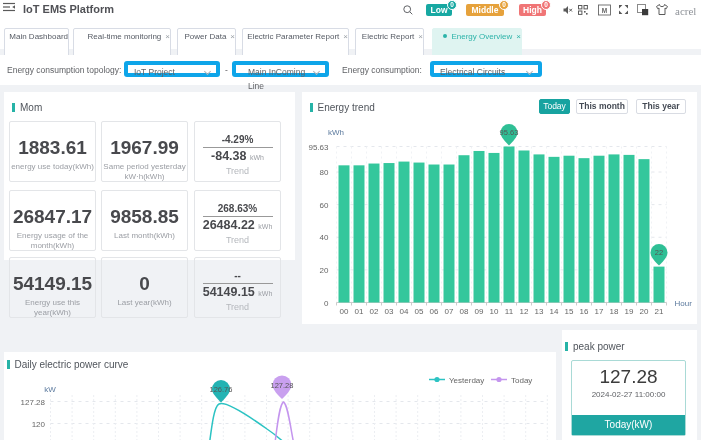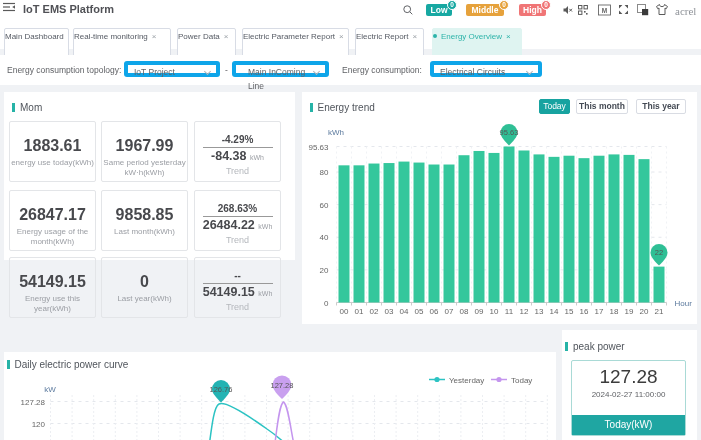--- a/index.html
+++ b/index.html
@@ -11,41 +11,41 @@
   #header { position:absolute; left:0; top:0; width:701px; height:22px; background:#fff; }
   #title { position:absolute; left:23px; top:3px; font-size:11px; font-weight:bold; color:#505156; }
   .pill { position:absolute; top:4px; height:12px; border-radius:2px; color:#fff;
     font-size:8.5px; font-weight:bold; text-align:center; line-height:12px; }
   .pbadge { position:absolute; width:10px; height:10px; border-radius:50%; border:1px solid #fff;
     color:#fff; font-size:6.5px; line-height:8px; text-align:center; top:-4px; right:-5px; }
   #acrel { position:absolute; left:675px; top:5px; font-size:11px; color:#8f9399;font-family:Liberation Serif, serif; }
   
   #tabbar { position:absolute; left:0; top:22px; width:701px; height:27px; background:#fff; }
   .tab { position:absolute; top:6px; height:34px; background:#fff; border:1px solid #d8dce5;
-    border-radius:2px; font-size:8px; color:#555a63; line-height:16px; text-align:left; white-space:nowrap; }
+    border-radius:2px; font-size:8px; color:#555a63; line-height:16px; text-align:right; white-space:nowrap; }
   .tab .x { color:#9aa0a6; margin-left:4px; font-size:8px; }
   .tab.active { background:#dff4f1; border-color:#dff4f1; color:#2cb3a9; }
   .tab.active .x { color:#2cb3a9; }
   .dot { display:inline-block; width:4px; height:4px; border-radius:50%; background:#2cb3a9;
     margin-right:4px; vertical-align:1px; }
   
   #filter { position:absolute; left:0; top:55px; width:701px; height:30px; background:#fff; }
   .flabel { position:absolute; top:10px; font-size:8.5px; color:#606266; }
   .sel { position:absolute; top:6px; height:16px; background:#fff; border:4px solid #0ea5e9;
     border-radius:3px; font-size:8.5px; color:#606266; line-height:14px; padding:0 6px; }
   .sel .chev { position:absolute; right:6px; top:4px; width:5px; height:5px;
     border-right:1px solid #b0b3b8; border-bottom:1px solid #b0b3b8; transform:rotate(45deg); }
   
   .panel { position:absolute; background:#fff; }
   .ptitle { position:absolute; font-size:10px; color:#50555c; }
   .mark { position:absolute; width:3px; height:9px; background:#26b3a7; }
   
   .card { position:absolute; width:87px; height:61px; border:1px solid #e3e5e8; border-radius:2px;
     text-align:center; }
-  .card .num { font-size:16px; font-weight:bold; color:#48494d; margin-top:15px; }
+  .card .num { font-size:19px; font-weight:bold; color:#48494d; margin-top:15px; }
   .card .lbl { font-size:8px; color:#9b9ea4; line-height:9.5px; margin-top:3px; }
   .tnum { font-size:10px; font-weight:bold; color:#48494d; margin-top:12px; }
   .tval { font-size:12.5px; font-weight:bold; color:#48494d; }
   .tline { border-bottom:1px solid #999; width:70px; margin:2px auto 1px; }
   .trd { font-size:9px; color:#b5b8bd; margin-top:3px; }
   .kwh { font-size:7px; color:#9b9ea4; font-weight:normal; }
   
   .btn { position:absolute; top:7px; height:15px; border:1px solid #d9dce3; border-radius:2px;
     background:#fff; font-size:8.5px; font-weight:bold; color:#444a54; text-align:center; line-height:13px; }
   .btn.on { background:#17a3a0; border-color:#17a3a0; color:#fff; font-weight:normal; }

